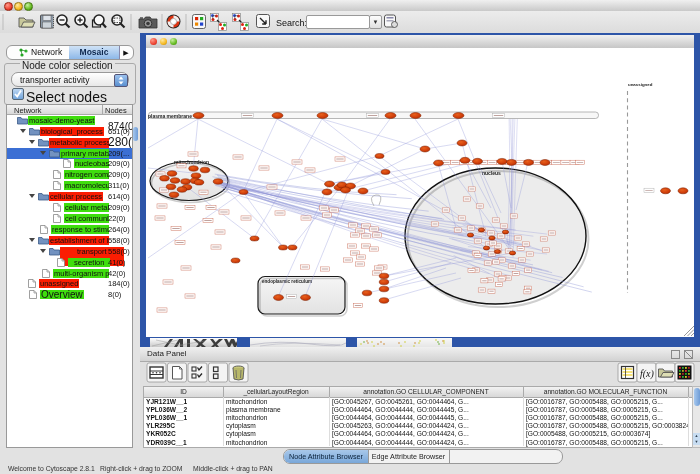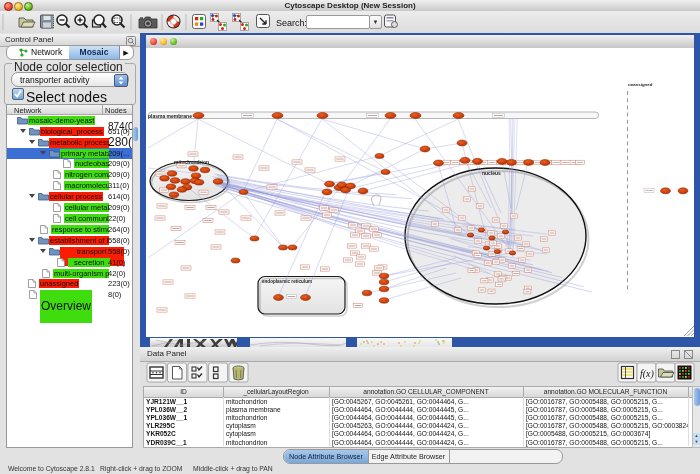--- a/index.html
+++ b/index.html
@@ -4,21 +4,20 @@
 html,body{margin:0;padding:0;width:700px;height:474px;overflow:hidden;background:#e2e2e2;font-family:"Liberation Sans",sans-serif;}
 .abs{position:absolute;}
 svg{display:block;}
 </style></head>
 <body>
 
 <div class="abs" style="left:0;top:0;width:700px;height:11px;background:linear-gradient(#f0f0f0,#c9c9c9);border-bottom:1px solid #8a8a8a">
  <div class="abs" style="left:4px;top:2px;width:6.5px;height:6.5px;border-radius:50%;background:radial-gradient(circle at 35% 30%,#ff9a8a,#ee4433 60%,#aa1100);border:0.5px solid #992211"></div>
  <div class="abs" style="left:14px;top:2px;width:6.5px;height:6.5px;border-radius:50%;background:radial-gradient(circle at 35% 30%,#ffe9a0,#f5b820 60%,#aa7700);border:0.5px solid #997711"></div>
  <div class="abs" style="left:24px;top:2px;width:6.5px;height:6.5px;border-radius:50%;background:radial-gradient(circle at 35% 30%,#c8f0a0,#66bb22 60%,#337700);border:0.5px solid #447711"></div>
- <div class="abs" style="left:0;top:1px;width:700px;text-align:center;font-size:8px;font-weight:bold;color:#222">Cytoscape Desktop (New Session)</div>
 </div>
 
 <div class="abs" style="left:0;top:11px;width:700px;height:22px;background:linear-gradient(#ececec,#dcdcdc);border-bottom:1px solid #9a9a9a">
  <svg width="700" height="22" viewBox="0 0 700 22" style="position:absolute;left:0;top:0">
       <line x1="3" y1="3" x2="3" y2="19" stroke="#bbb"></line>
       <g transform="translate(18,3)">
         <path d="M1 13 L1 4 L6 4 L8 6 L15 6 L15 13 Z" fill="#c8c89a" stroke="#555" stroke-width="0.9"></path>
         <path d="M3 13 L5.5 8 L17 8 L14.5 13 Z" fill="#dedeb4" stroke="#555" stroke-width="0.9"></path>
       </g>
       <g transform="translate(40,3)">
@@ -112,48 +111,40 @@
   <svg width="14" height="14">
         <rect x="0.5" y="1" width="11" height="12" rx="2" fill="#f8f8f8" stroke="#555" stroke-width="1"></rect>
         <rect x="2.5" y="3" width="7" height="1.5" fill="#88a"></rect>
         <rect x="2.5" y="6" width="7" height="1.5" fill="#aab"></rect>
         <circle cx="10.5" cy="10.5" r="3" fill="#dcdcdc" stroke="#444" stroke-width="0.8"></circle>
       </svg>
  </div>
 </div>
 
 <div class="abs" style="left:0;top:33px;width:140px;height:413px;background:#e3e3e3">
- <div class="abs" style="left:0;top:1px;width:140px;height:12px;background:linear-gradient(#f2f2f2,#d5d5d5);border-bottom:1px solid #aaa">
-   <div class="abs" style="left:5px;top:1px;font-size:8px;color:#222">Control Panel</div>
-   <svg class="abs" style="left:126px;top:1.5px" width="10" height="10">
-        <rect x="0.5" y="0.5" width="9" height="9" rx="1" fill="none" stroke="#888"></rect>
-        <circle cx="4.5" cy="4.5" r="2.2" fill="none" stroke="#777"></circle>
-        <line x1="6" y1="6" x2="8.5" y2="8.5" stroke="#777"></line>
-      </svg>
- </div>
 
  <div class="abs" style="left:6px;top:12px;width:126px;height:13px;background:#fdfdfd;border:1px solid #9a9a9a;border-radius:6px;overflow:hidden">
    <div class="abs" style="left:0;top:0;width:62px;height:13px;border-right:1px solid #aaa">
      <svg class="abs" style="left:12px;top:2px" width="9" height="9">
           <circle cx="2" cy="2" r="1.6" fill="#2a2"></circle>
           <circle cx="7" cy="3" r="1.6" fill="#3b3"></circle>
           <circle cx="3" cy="7" r="1.6" fill="#2a2"></circle>
           <line x1="2" y1="2" x2="7" y2="3" stroke="#282" stroke-width="0.7"></line>
           <line x1="2" y1="2" x2="3" y2="7" stroke="#282" stroke-width="0.7"></line>
         </svg>
      <div class="abs" style="left:24px;top:1px;font-size:8.5px;color:#111">Network</div>
    </div>
    <div class="abs" style="left:62px;top:0;width:50px;height:13px;background:linear-gradient(#cfe2f6,#8db8e8);border-right:1px solid #88a">
      <div class="abs" style="left:0;top:1px;width:50px;text-align:center;font-size:8.5px;font-weight:bold;color:#102a50">Mosaic</div>
    </div>
    <div class="abs" style="left:112px;top:0;width:14px;height:13px;font-size:7px;text-align:center;line-height:13px;color:#111">▶</div>
  </div>
 
  <div class="abs" style="left:4px;top:30px;width:130px;height:40px;border:1px solid #aaa;border-radius:3px"></div>
- <div class="abs" style="left:12px;top:27px;background:#e3e3e3;padding:0 2px;font-size:12px;color:#222">Node color selection</div>
+ <div class="abs" style="left:20px;top:27px;background:#e3e3e3;padding:0 2px;font-size:10px;color:#222">Node color selection</div>
  <div class="abs" style="left:11px;top:39px;width:116px;height:13px;background:linear-gradient(#fff,#e8e8e8);border:1px solid #999;border-radius:7px">
    <div class="abs" style="left:8px;top:1.5px;font-size:8.5px;color:#111">transporter activity</div>
    <div class="abs" style="left:102px;top:0.5px;width:12px;height:11px;background:linear-gradient(#9cc2ee,#5a90d0);border-radius:2px;border:0.5px solid #557">
      <svg width="12" height="11">
           <path d="M6 1.5 L8.5 4.5 L3.5 4.5 Z" fill="#fff"></path>
           <path d="M6 9.5 L8.5 6.5 L3.5 6.5 Z" fill="#fff"></path>
         </svg>
    </div>
  </div>
 
@@ -260,26 +251,26 @@
           <path d="M0.5 8.5 L0.5 0.5 L5 0.5 L7.5 3 L7.5 8.5 Z" fill="#fff" stroke="#888" stroke-width="0.8"></path>
           <path d="M5 0.5 L5 3 L7.5 3" fill="none" stroke="#888" stroke-width="0.7"></path>
         </svg>
         <div style="position:absolute;left:46px;top:268px;height:9px;line-height:9px;background:#3fdd0e;font-size:7.5px;color:#111;padding:0 1px;white-space:nowrap;max-width:54px;overflow:hidden">multi-organism pro</div>
         <div style="position:absolute;left:101px;top:268px;height:9px;line-height:9px;font-size:7.5px;color:#111;white-space:nowrap">42(0)</div>
         <svg style="position:absolute;left:21px;top:278px" width="8" height="9">
           <path d="M0.5 8.5 L0.5 0.5 L5 0.5 L7.5 3 L7.5 8.5 Z" fill="#fff" stroke="#888" stroke-width="0.8"></path>
           <path d="M5 0.5 L5 3 L7.5 3" fill="none" stroke="#888" stroke-width="0.7"></path>
         </svg>
         <div style="position:absolute;left:32px;top:278px;height:9px;line-height:9px;background:#fb1d02;font-size:7.5px;color:#111;padding:0 1px;white-space:nowrap;max-width:68px;overflow:hidden">unassigned</div>
-        <div style="position:absolute;left:101px;top:278px;height:9px;line-height:9px;font-size:7.5px;color:#111;white-space:nowrap">223(0)</div>
+        <div style="position:absolute;left:101px;top:278px;height:9px;line-height:9px;font-size:7.5px;color:#111;white-space:nowrap">184(0)</div>
         <svg style="position:absolute;left:22px;top:289px" width="8" height="9">
           <path d="M0.5 8.5 L0.5 0.5 L5 0.5 L7.5 3 L7.5 8.5 Z" fill="#fff" stroke="#888" stroke-width="0.8"></path>
           <path d="M5 0.5 L5 3 L7.5 3" fill="none" stroke="#888" stroke-width="0.7"></path>
         </svg>
-        <div style="position:absolute;left:33px;top:289px;height:9px;line-height:9px;background:#3fdd0e;font-size:12px;color:#111;padding:12px 1px;white-space:nowrap;max-width:67px;overflow:hidden">Overview</div>
+        <div style="position:absolute;left:33px;top:289px;height:9px;line-height:9px;background:#3fdd0e;font-size:10px;color:#111;padding:0 1px;white-space:nowrap;max-width:67px;overflow:hidden">Overview</div>
         <div style="position:absolute;left:101px;top:289px;height:9px;line-height:9px;font-size:7.5px;color:#111;white-space:nowrap">8(0)</div>
       </div>
  </div>
 </div>
 
 <div class="abs" style="left:140px;top:33px;width:560px;height:312px;background:#2d55a8">
  <div class="abs" style="left:5.5px;top:2px;width:548px;height:13px;background:linear-gradient(#f0f0f0,#c6c6c6);border-bottom:1px solid #888">
   <div class="abs" style="left:4px;top:3px;width:7px;height:7px;border-radius:50%;background:radial-gradient(circle at 35% 30%,#ff9a8a,#ee4433 60%,#aa1100)"></div>
   <div class="abs" style="left:14px;top:3px;width:7px;height:7px;border-radius:50%;background:radial-gradient(circle at 35% 30%,#ffe9a0,#f5b820 60%,#aa7700)"></div>
   <div class="abs" style="left:24px;top:3px;width:7px;height:7px;border-radius:50%;background:radial-gradient(circle at 35% 30%,#c8f0a0,#66bb22 60%,#337700)"></div>

